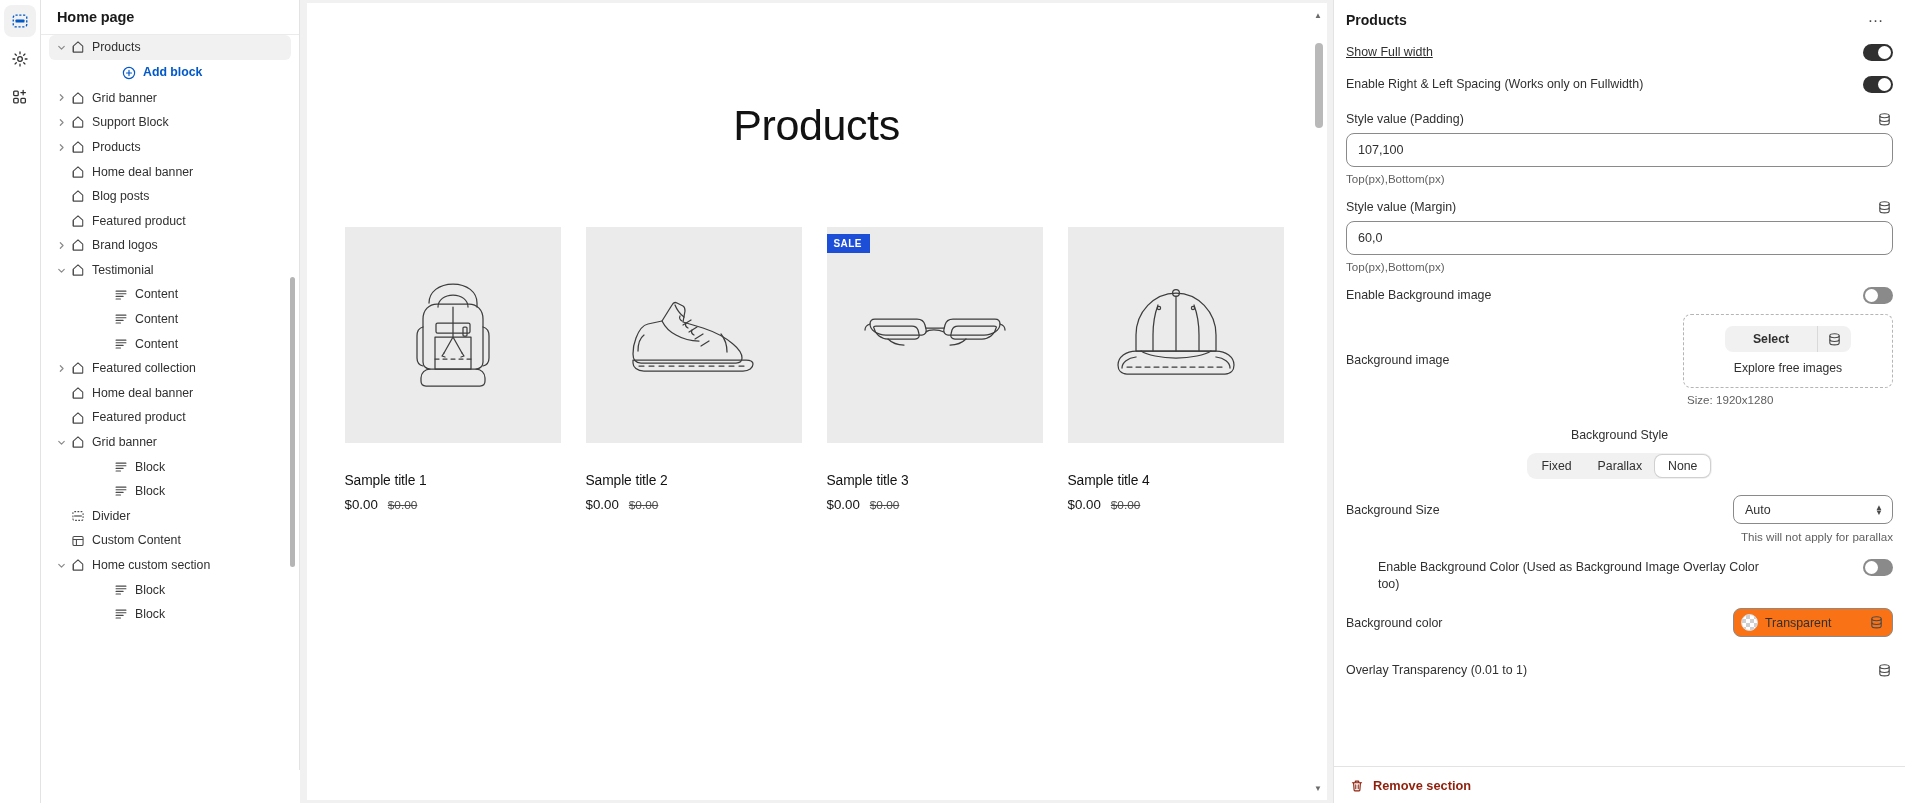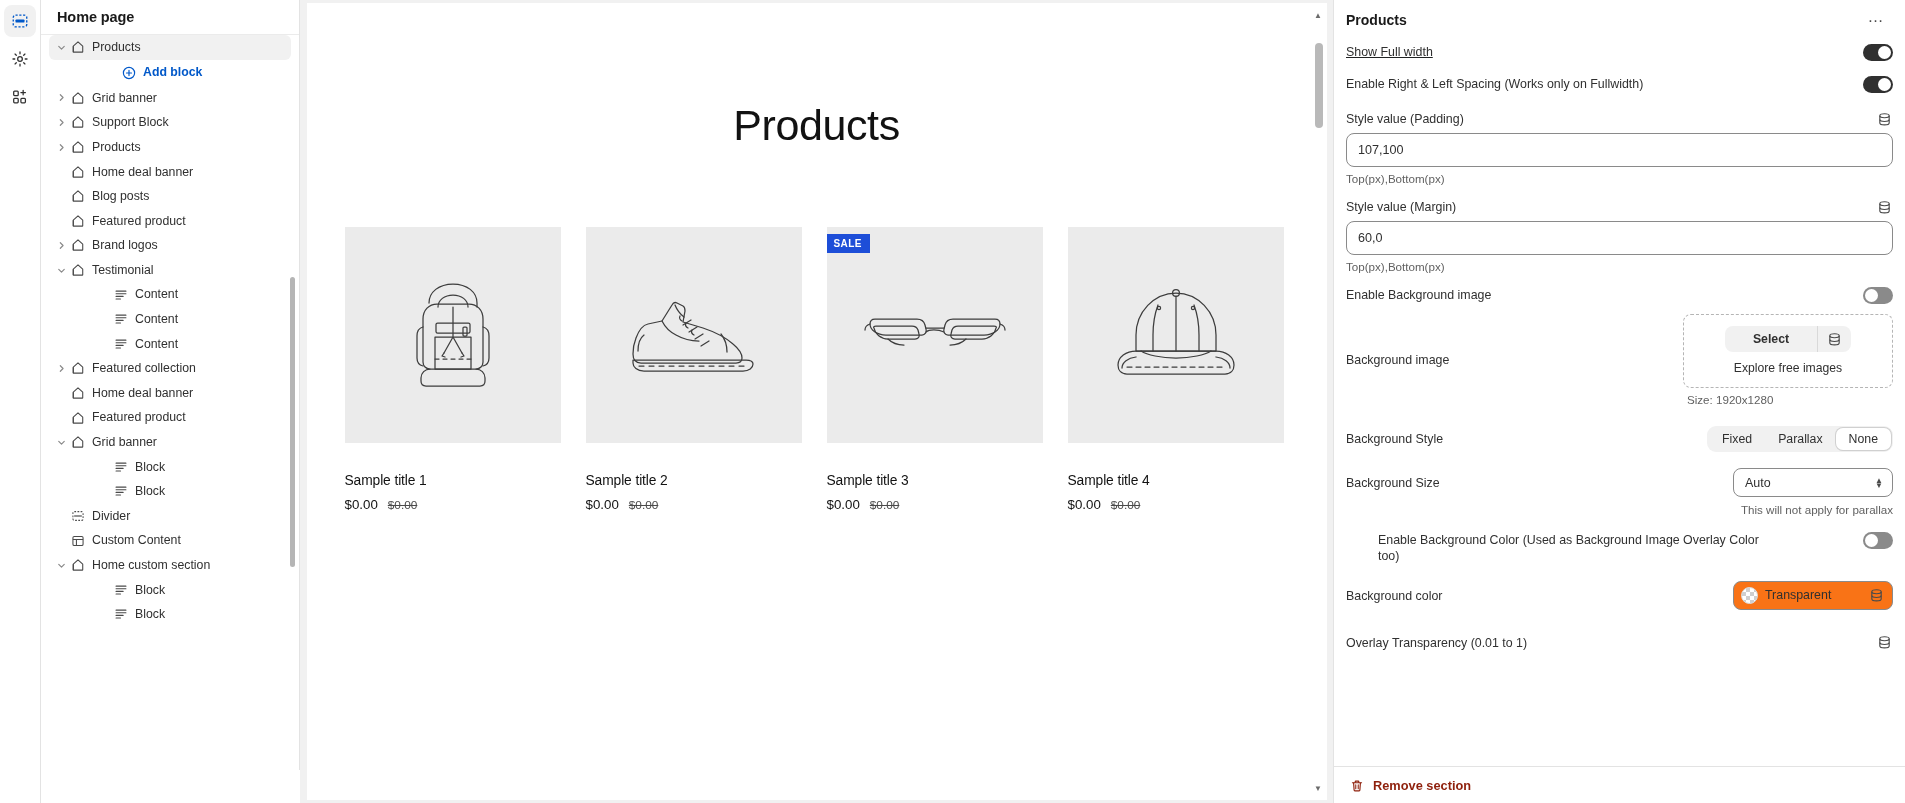--- a/index.html
+++ b/index.html
@@ -820,21 +820,21 @@
                   <path d="M3 8v3.6c0 1.16 2.24 2.1 5 2.1s5-.94 5-2.1V8" stroke="#4a4a4a" stroke-width="1.2"></path>
                 </svg>
               </div>
             </div>
             <div class="explore">Explore free images</div>
           </div>
           <div class="size-note">Size: 1920x1280</div>
         </div>
       </div>
 
-      <div class="frow" style="align-items:center; margin-bottom:16px; margin-top:20px;">
+      <div class="frow" style="align-items:center; margin-bottom:16px; margin-top:20px;flex-direction:column;">
         <div class="flabel w-narrow">Background Style</div>
         <div class="seg" id="bg-style-seg">
             <div class="seg-item">Fixed</div>
             <div class="seg-item">Parallax</div>
             <div class="seg-item active">None</div>
           </div>
       </div>
 
       <div class="frow" style="align-items:center; margin-bottom:2px;">
         <div class="flabel">Background Size</div>

